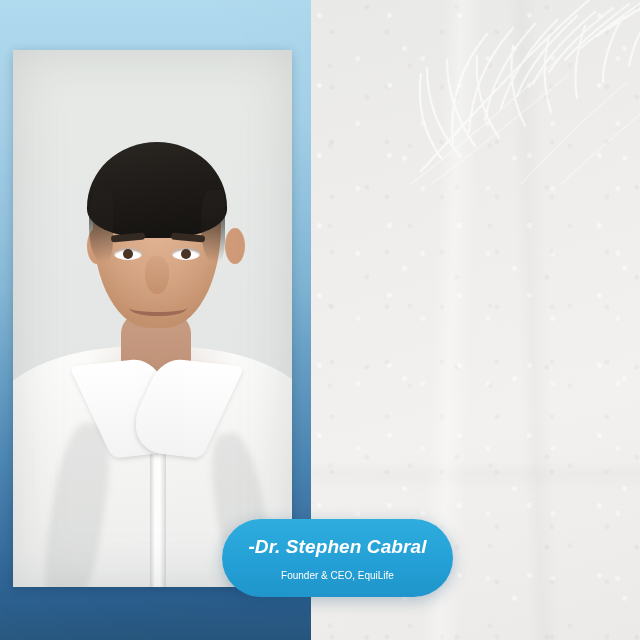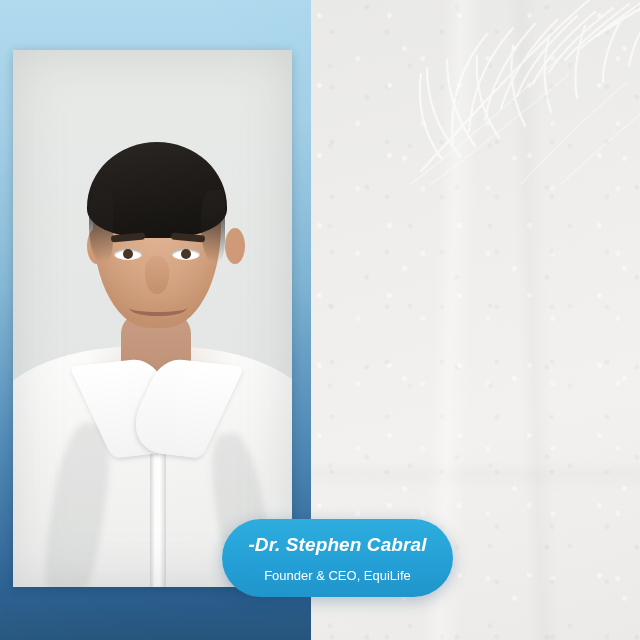--- a/index.html
+++ b/index.html
@@ -236,21 +236,21 @@
   }
   .badge-name {
     font-size: 19px;
     font-weight: bold;
     font-style: italic;
     color: #ffffff;
     letter-spacing: .1px;
     margin-bottom: 12px;
   }
   .badge-role {
-    font-size: 13px;
+    font-size: 10px;
     color: #ffffff;
     font-weight: 400;
   }
 </style>
 </head>
 <body>
 
 <div class="canvas">
 
   <div class="left-panel">

